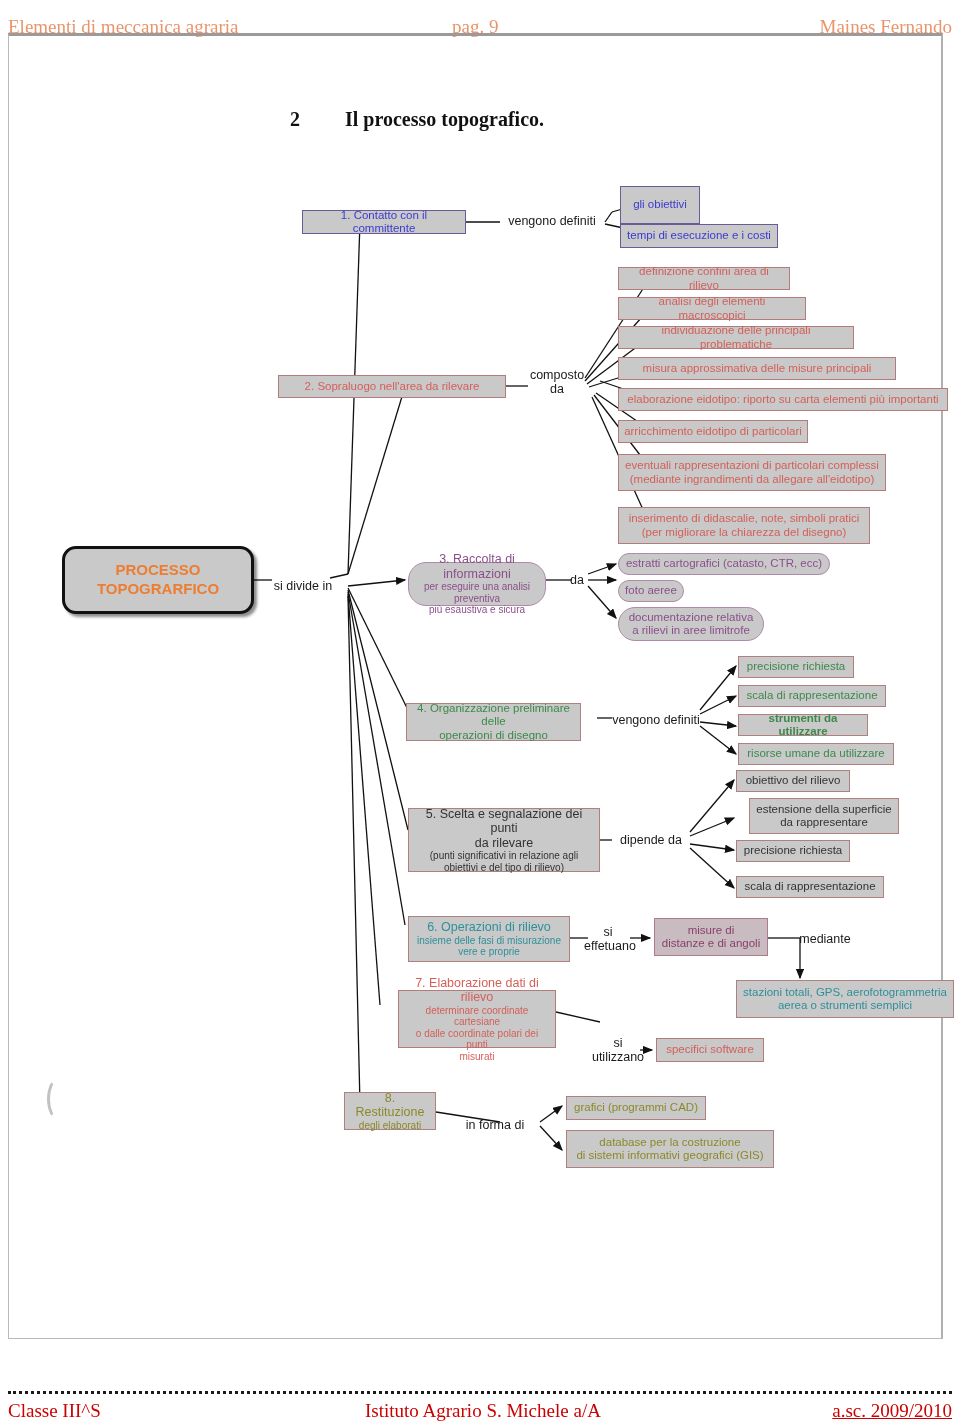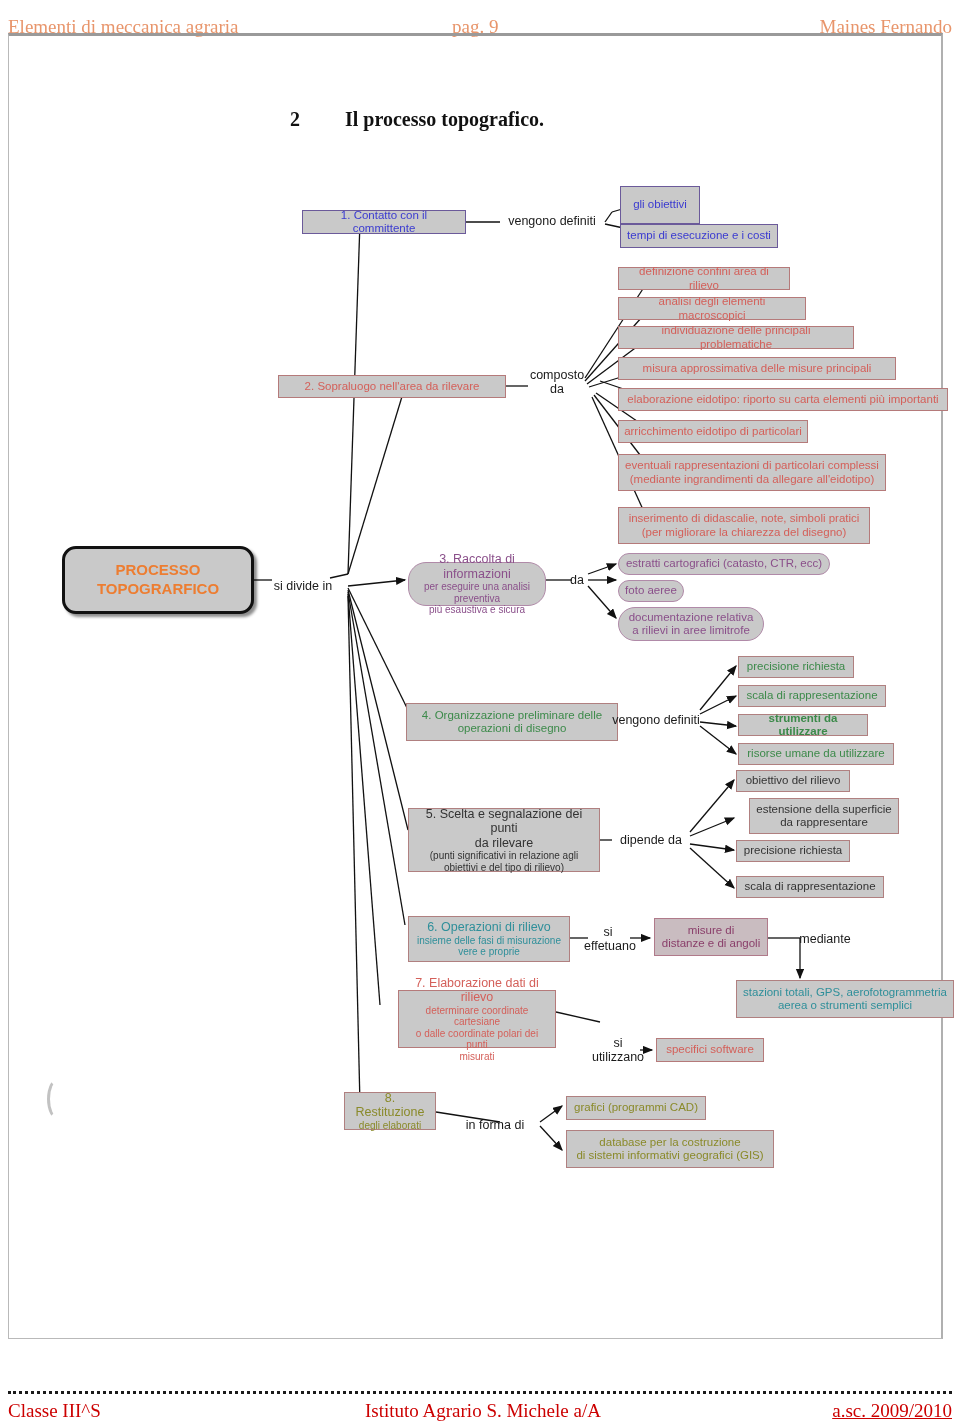--- a/index.html
+++ b/index.html
@@ -215,21 +215,21 @@
     <span class="hl">3. Raccolta di informazioni</span>
     <span class="sm">per eseguire una analisi preventiva
 più esaustiva e sicura</span>
   </div>
   <div class="conn" style="left:566px; top:423px; width:22px;">da</div>
   <div class="node purple" style="left:618px; top:403px; width:212px; height:22px;">estratti cartografici (catasto, CTR, ecc)</div>
   <div class="node purple" style="left:618px; top:430px; width:66px; height:22px;">foto aeree</div>
   <div class="node purple" style="left:618px; top:457px; width:146px; height:34px;">documentazione relativa
 a rilievi in aree limitrofe</div>
 
-  <div class="node green" style="left:406px; top:553px; width:212px; height:38px;">4. Organizzazione preliminare delle
+  <div class="node green" style="left:406px; top:553px; width:175px; height:38px;">4. Organizzazione preliminare delle
 operazioni di disegno</div>
   <div class="conn" style="left:610px; top:563px; width:92px;">vengono definiti</div>
   <div class="node green" style="left:738px; top:506px; width:116px; height:22px;">precisione richiesta</div>
   <div class="node green" style="left:738px; top:535px; width:148px; height:22px;">scala di rappresentazione</div>
   <div class="node green" style="left:738px; top:564px; width:130px; height:22px;font-weight:bold;">strumenti da utilizzare</div>
   <div class="node green" style="left:738px; top:593px; width:156px; height:22px;">risorse umane da utilizzare</div>
 
   <div class="node dark" style="left:408px; top:658px; width:192px; height:64px; flex-direction:column;">
     <span class="hl">5. Scelta e segnalazione dei punti
 da rilevare</span>

